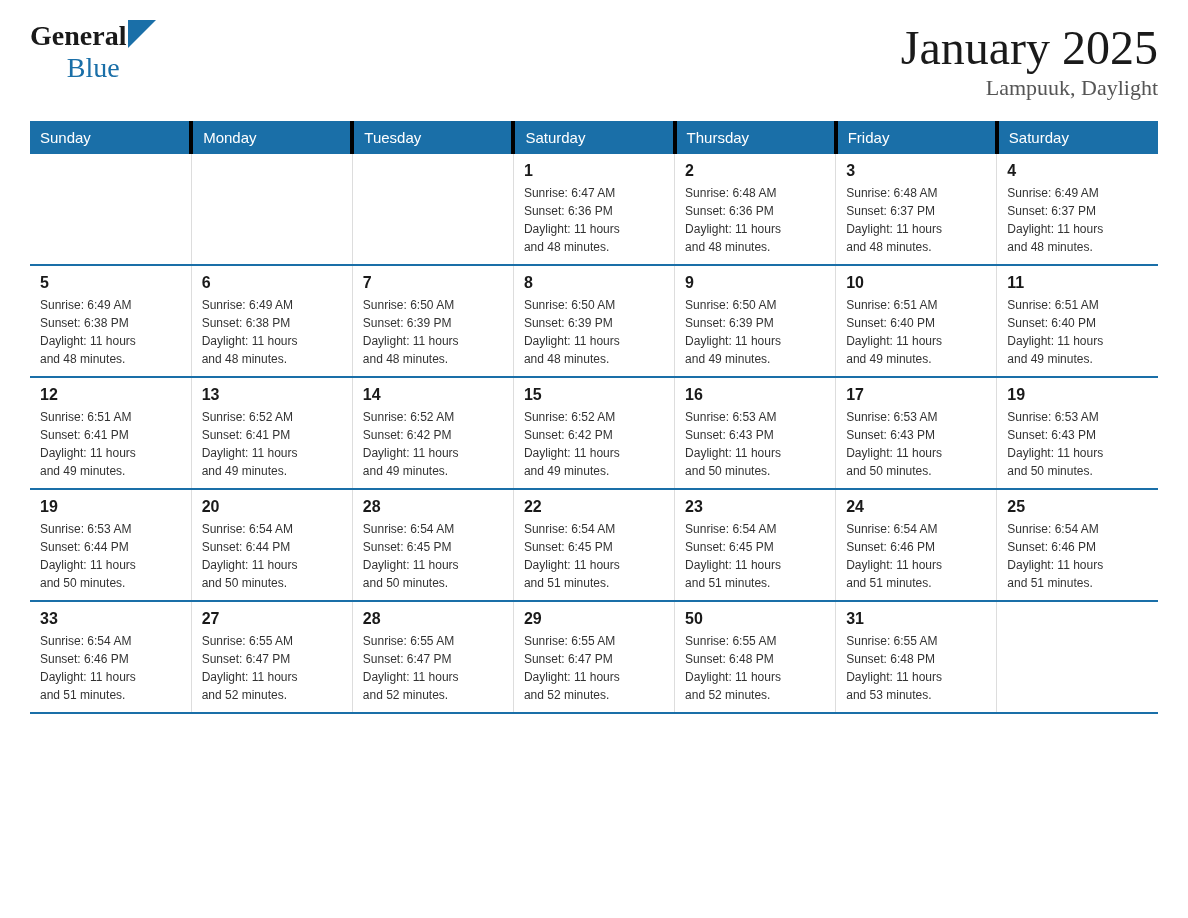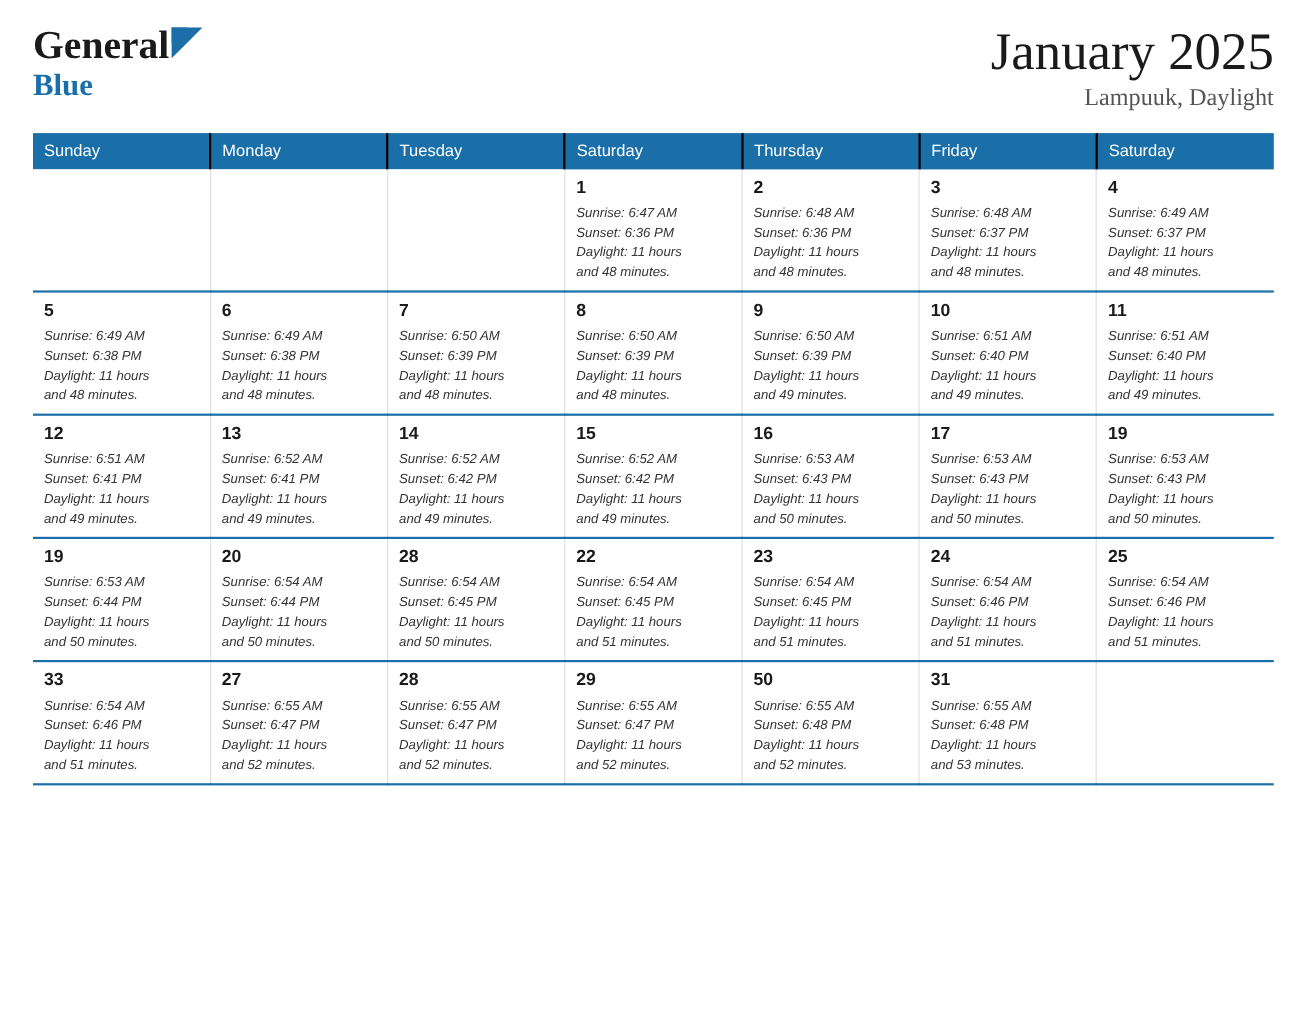--- a/index.html
+++ b/index.html
@@ -10,30 +10,31 @@
       width: 1188px;
       min-height: 918px;
     }
     .header {
       display: flex;
       justify-content: space-between;
       align-items: flex-start;
       margin-bottom: 20px;
     }
     .logo-text-general {
-      font-size: 36px;
+      font-size: 28px;
       font-weight: bold;
       color: #1a1a1a;
       font-family: Georgia, serif;
     }
     .logo-text-blue {
       font-size: 28px;
-      font-weight: bold;
+      font-weight: normal;
       color: #1a6fa8;
       font-family: Georgia, serif;
+      text-align: center;
     }
     .logo-triangle {
       width: 0;
       height: 0;
       border-left: 14px solid #1a6fa8;
       border-top: 14px solid #1a6fa8;
       border-right: 14px solid transparent;
       border-bottom: 14px solid transparent;
       margin-left: 2px;
       margin-top: -5px;
@@ -67,21 +68,21 @@
     }
     thead tr {
       background-color: #1a6fa8;
     }
     thead th {
       color: #fff;
       font-size: 15px;
       font-weight: normal;
       padding: 8px 10px;
       text-align: left;
-      border-right: 2px solid #000000;
+      border-right: 4px solid #000000;
     }
     thead th:last-child {
       border-right: none;
     }
     tbody tr {
       border-bottom: 2px solid #1a6fa8;
     }
     tbody td {
       vertical-align: top;
       padding: 8px 10px;
@@ -97,21 +98,20 @@
       font-size: 16px;
       font-weight: bold;
       color: #1a1a1a;
       display: block;
       margin-bottom: 4px;
     }
     .day-info {
       font-size: 12px;
       color: #333;
       line-height: 1.5;
-      font-style: italic;
     }
     .empty-cell {
       background: #fff;
     }
   </style>
 </head>
 <body>
 
 <div class="header">
   <div class="logo-wrapper">

